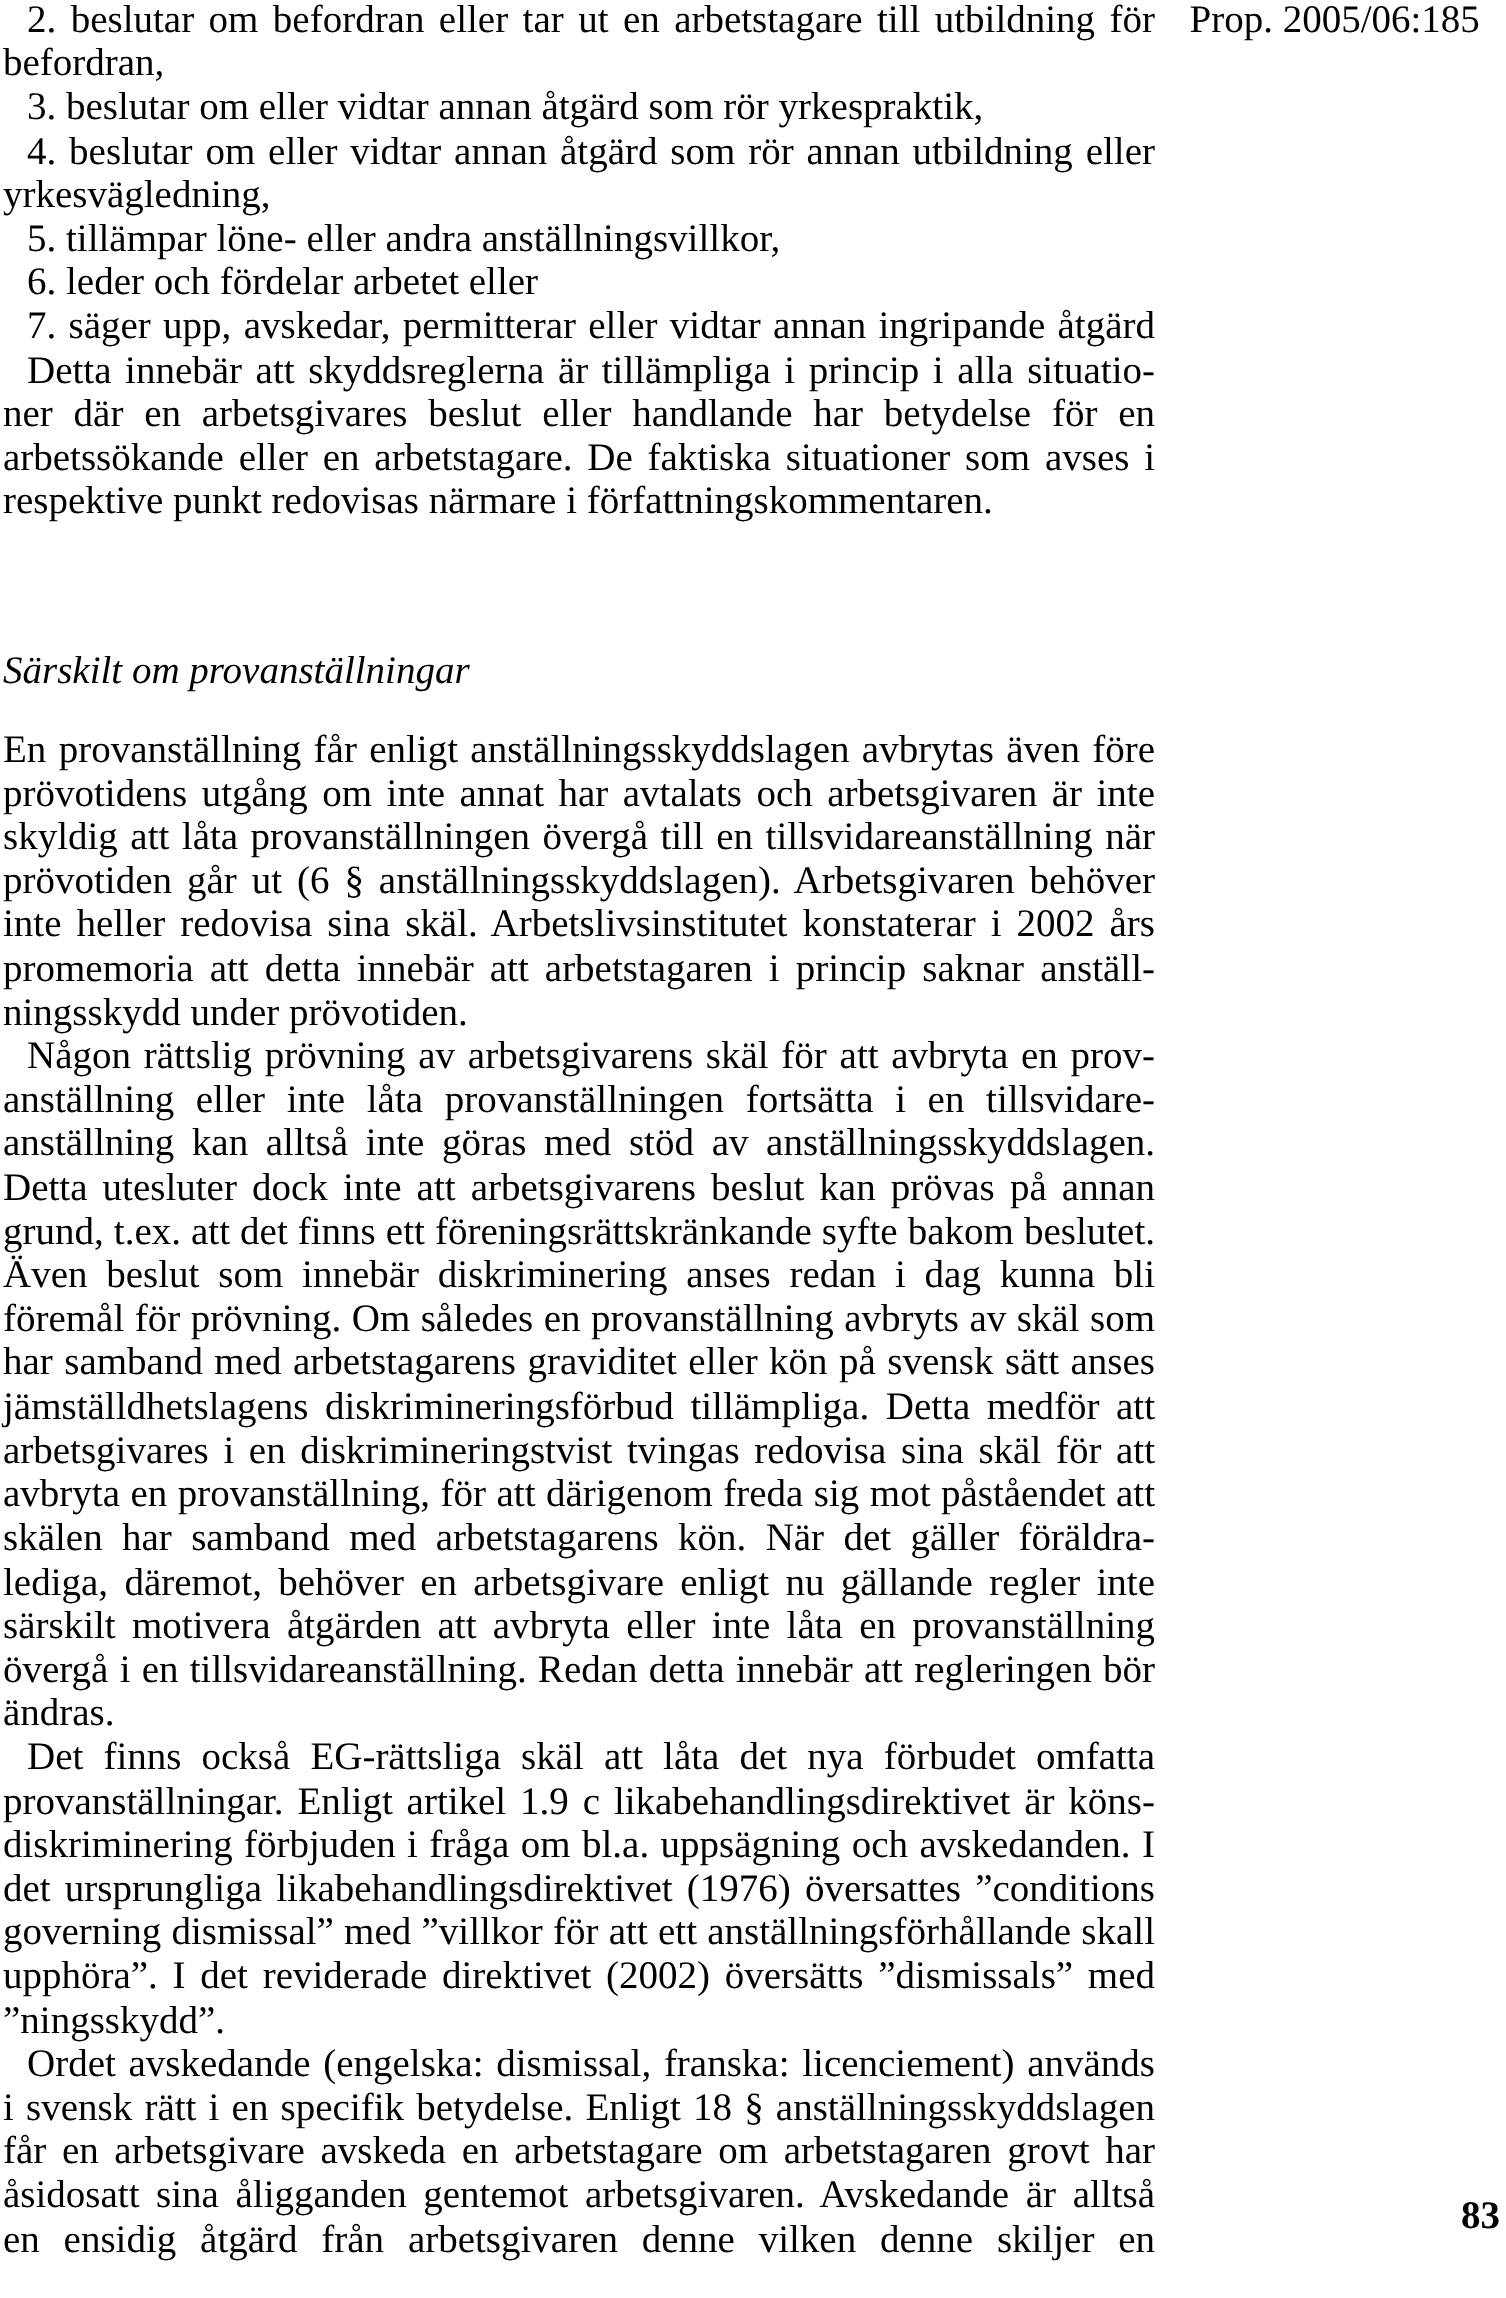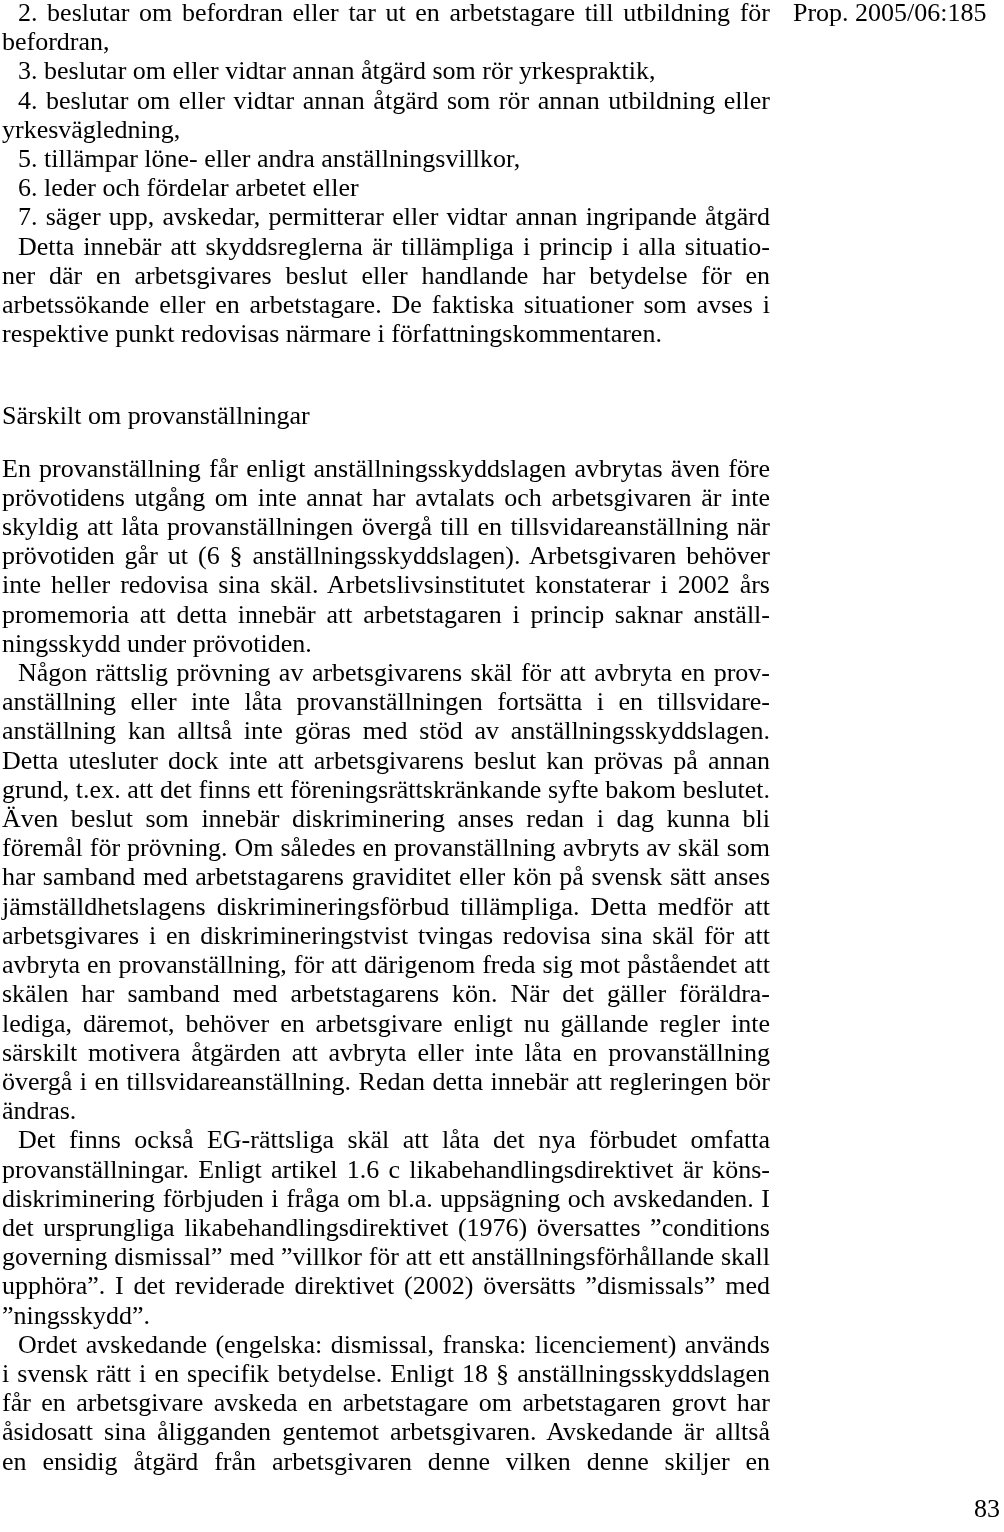--- a/index.html
+++ b/index.html
@@ -19,22 +19,23 @@
   .textcol {
     position: absolute;
     left: 2px;
     top: -2px;
     width: 768px;
     font-size: 26px;
     line-height: 29.2px;
   }
   .para { margin: 0; }
   .para.heading {
-    margin-top: 53px;
+    margin-top: 84px;
     margin-bottom: 23px;
+    font-style: italic;
   }
   .line {
     text-align: justify;
     text-align-last: left;
   }
   .line.jl {
     text-align-last: justify;
   }
   .line.ind {
     text-indent: 16px;
@@ -43,23 +44,24 @@
     position: absolute;
     left: 793px;
     top: -2px;
     font-size: 26px;
     line-height: 29.2px;
     white-space: nowrap;
   }
   .page-number {
     position: absolute;
     right: 4px;
-    top: 1494px;
+    top: 1462px;
     font-size: 26px;
     line-height: 29.2px;
+    font-weight: bold;
   }
 </style>
 </head>
 <body>
 
 <div class="page">
   <div class="prop-ref">Prop. 2005/06:185</div>
 
   <div class="textcol">
       <div class="para body">
@@ -113,21 +115,21 @@
         <div class="line jl">arbetsgivares i en diskrimineringstvist tvingas redovisa sina skäl för att</div>
         <div class="line jl">avbryta en provanställning, för att därigenom freda sig mot påståendet att</div>
         <div class="line jl">skälen har samband med arbetstagarens kön. När det gäller föräldra-</div>
         <div class="line jl">lediga, däremot, behöver en arbetsgivare enligt nu gällande regler inte</div>
         <div class="line jl">särskilt motivera åtgärden att avbryta eller inte låta en provanställning</div>
         <div class="line jl">övergå i en tillsvidareanställning. Redan detta innebär att regleringen bör</div>
         <div class="line">ändras.</div>
       </div>
       <div class="para body">
         <div class="line jl ind">Det finns också EG-rättsliga skäl att låta det nya förbudet omfatta</div>
-        <div class="line jl">provanställningar. Enligt artikel 1.6 c likabehandlingsdirektivet är köns-</div>
+        <div class="line jl">provanställningar. Enligt artikel 1.9 c likabehandlingsdirektivet är köns-</div>
         <div class="line jl">diskriminering förbjuden i fråga om bl.a. uppsägning och avskedanden. I</div>
         <div class="line jl">det ursprungliga likabehandlingsdirektivet (1976) översattes ”conditions</div>
         <div class="line jl">governing dismissal” med ”villkor för att ett anställningsförhållande skall</div>
         <div class="line jl">upphöra”. I det reviderade direktivet (2002) översätts ”dismissals” med</div>
         <div class="line">”ningsskydd”.</div>
       </div>
       <div class="para body">
         <div class="line jl ind">Ordet avskedande (engelska: dismissal, franska: licenciement) används</div>
         <div class="line jl">i svensk rätt i en specifik betydelse. Enligt 18 § anställningsskyddslagen</div>
         <div class="line jl">får en arbetsgivare avskeda en arbetstagare om arbetstagaren grovt har</div>

